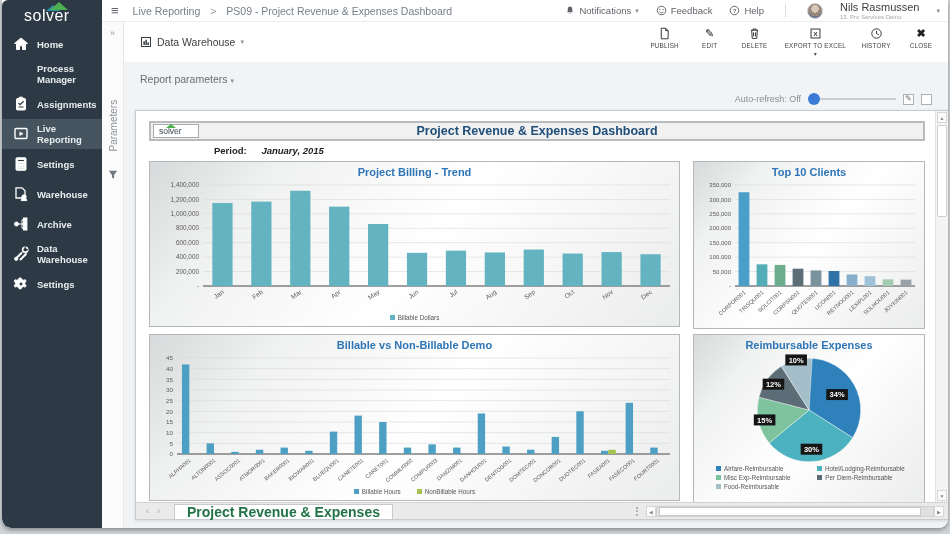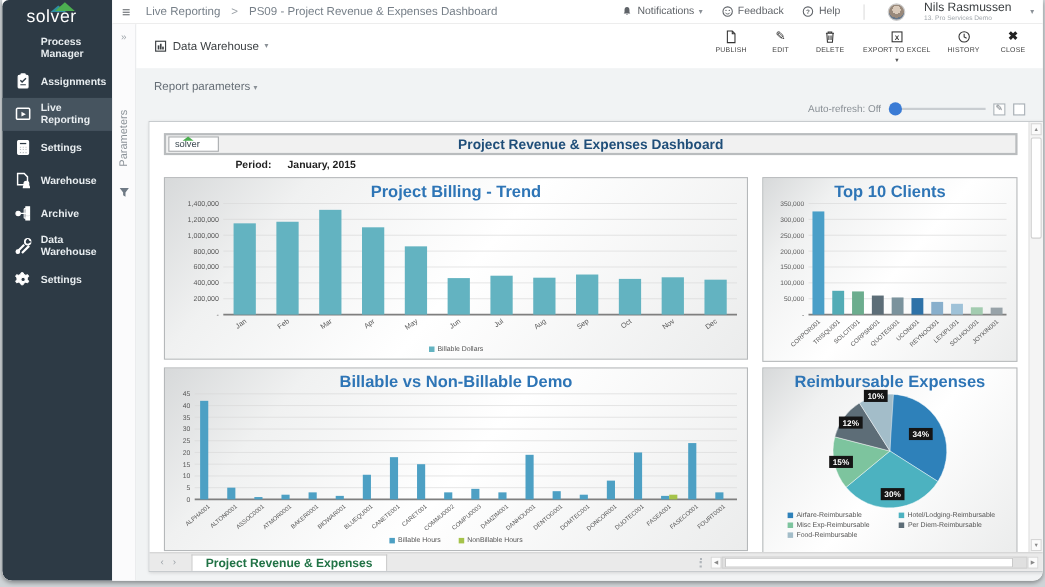--- a/index.html
+++ b/index.html
@@ -66,62 +66,68 @@
   .viewport { position:absolute; left:11px; top:48px; width:814px; height:410px; background:#fff;
               border:1px solid #c7cbce; box-shadow:0 1px 3px rgba(0,0,0,.12); }
   .rscroll { position:absolute; left:0; top:0; right:13px; bottom:17px; background:#fff; overflow:hidden; }
   .vscroll { position:absolute; right:0; top:0; width:13px; bottom:17px; background:#f4f4f4; border-left:1px solid #e2e2e2; }
   .varrow { position:absolute; left:1px; width:10px; height:11px; background:#fbfbfb; border:1px solid #d6d6d6; color:#8a8a8a; font-size:5px; text-align:center; line-height:10px; cursor:pointer; }
   .vthumb { position:absolute; left:1px; top:14px; width:10px; height:92px; background:#fff; border:1px solid #cfcfcf; border-radius:2px; cursor:grab; }
 
   
   .tabbar { position:absolute; left:0; right:0; bottom:0; height:17px; background:#eaeaea; border-top:1px solid #d2d2d2; display:flex; align-items:center; }
   .tb-arrows { color:#9aa0a6; font-size:9px; margin:0 6px 0 10px; letter-spacing:8px; cursor:pointer; }
-  .tab { height:15px; margin-top:1px; background:#fff; border:1px solid #c9c9c9; border-bottom:none; padding:0 12px; display:flex; align-items:center; font-size:11px; font-weight:bold; color:#217346; cursor:pointer; }
+  .tab { height:15px; margin-top:1px; background:#fff; border:1px solid #c9c9c9; border-bottom:none; padding:0 12px; display:flex; align-items:center; font-size:14px; font-weight:bold; color:#217346; cursor:pointer; }
   .tb-dots { width:2px; height:9px; margin-left:auto; border-left:2px dotted #b0b5ba; }
   .hscroll { display:flex; align-items:center; margin:0 4px 0 8px; }
   .harrow { width:10px; height:11px; background:#fbfbfb; border:1px solid #d6d6d6; color:#8a8a8a; font-size:5px; text-align:center; line-height:10px; cursor:pointer; }
   .htrack { width:278px; height:11px; background:#e0e0e0; border:1px solid #d0d0d0; position:relative; }
   .hthumb { position:absolute; left:2px; top:0; width:262px; height:9px; background:#fff; border:1px solid #c9c9c9; cursor:grab; }
 
   
   .dash-head { position:absolute; left:13px; top:10px; width:776px; height:20px; background:#f1f1f1; border:2px solid #b9bcbe; }
   .dash-logo { position:absolute; left:2px; top:1px; width:46px; height:14px; background:#fff; border:1px solid #a8abad; font-size:8.5px; color:#3a474f; padding-left:5px; line-height:13px; }
   .dash-logo .tri { position:absolute; left:12px; top:-1px; border-left:5px solid transparent; border-right:5px solid transparent; border-bottom:4px solid #4caf50; }
   .dash-title { text-align:center; font-size:12.5px; font-weight:bold; color:#1f4e79; line-height:16px; }
   .period { position:absolute; left:78px; top:34px; font-size:9.5px; font-weight:bold; color:#222; }
-  .period .pv { margin-left:12px; }
+  .period .pv { margin-left:12px;font-style:italic; }
 
   .panel { position:absolute; border:1px solid #b5b8ba;
            background:linear-gradient(130deg,#d7d9da 0%, #f0f1f1 20%, #ffffff 52%, #ebecec 100%);
            display:flex; flex-direction:column; overflow:hidden; }
   #p1 { left:13px; top:50px; width:531px; height:166px; }
   #p2 { left:557px; top:50px; width:232px; height:168px; }
   #p3 { left:13px; top:223px; width:531px; height:167px; }
   #p4 { left:557px; top:223px; width:232px; height:170px; }
-  .chart-title { text-align:center; font-size:15px; font-weight:bold; color:#2e75b6; padding-top:4px; height:18px; flex:0 0 18px; }
+  .chart-title { text-align:center; font-size:11px; font-weight:bold; color:#2e75b6; padding-top:4px; height:18px; flex:0 0 18px; }
   .plot { display:block; margin:0 auto; }
   svg text { font-family:"Liberation Sans",sans-serif; }
   .legend { flex:0 0 14px; display:flex; justify-content:center; align-items:center; gap:16px; }
   .legend-item { display:flex; align-items:center; gap:3px; font-size:6.3px; color:#555; white-space:nowrap; }
   .legend-item .sq { width:5px; height:5px; display:inline-block; }
   .legend.pie { flex:0 0 40px; flex-wrap:wrap; justify-content:flex-start; align-content:flex-start; padding:2px 0 0 22px; gap:2px 14px; }
   .legend.pie .legend-item { width:42%; }
 </style>
 </head>
 <body>
 
 <div class="app">
 <div class="window">
 
   <div class="sidebar">
     <div class="logo">
       <span class="tri2"></span>
       <span class="tri"></span>
       <span>solver</span>
+    </div>
+    <div class="nav-item">
+      <span class="ic"><svg viewBox="0 0 16 16">
+              <path d="M8 2 L14.5 7.5 L12.5 7.5 L12.5 13.5 L9.5 13.5 L9.5 9.8 L6.5 9.8 L6.5 13.5 L3.5 13.5 L3.5 7.5 L1.5 7.5 Z"></path>
+            </svg></span>
+      <span>Home</span>
     </div>
     <div class="nav-item">
       <span class="ic"></span>
       <span>Process Manager</span>
     </div>
     <div class="nav-item">
       <span class="ic"><svg viewBox="0 0 16 16">
               <rect x="3.5" y="2.5" width="9" height="11.5" rx="1"></rect>
               <rect x="6" y="1.2" width="4" height="2.4" rx="0.8"></rect>
               <path d="M5.5 7 l1.6 1.6 L10.6 5.2" stroke="#2d3a45" stroke-width="1.3" fill="none"></path>

